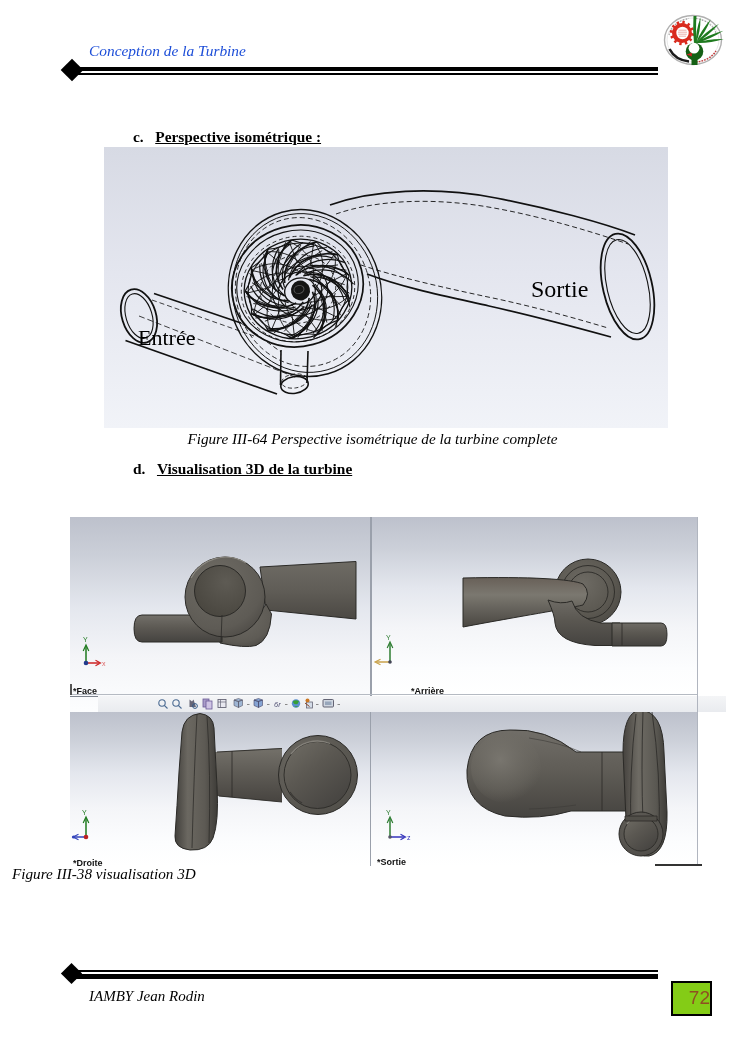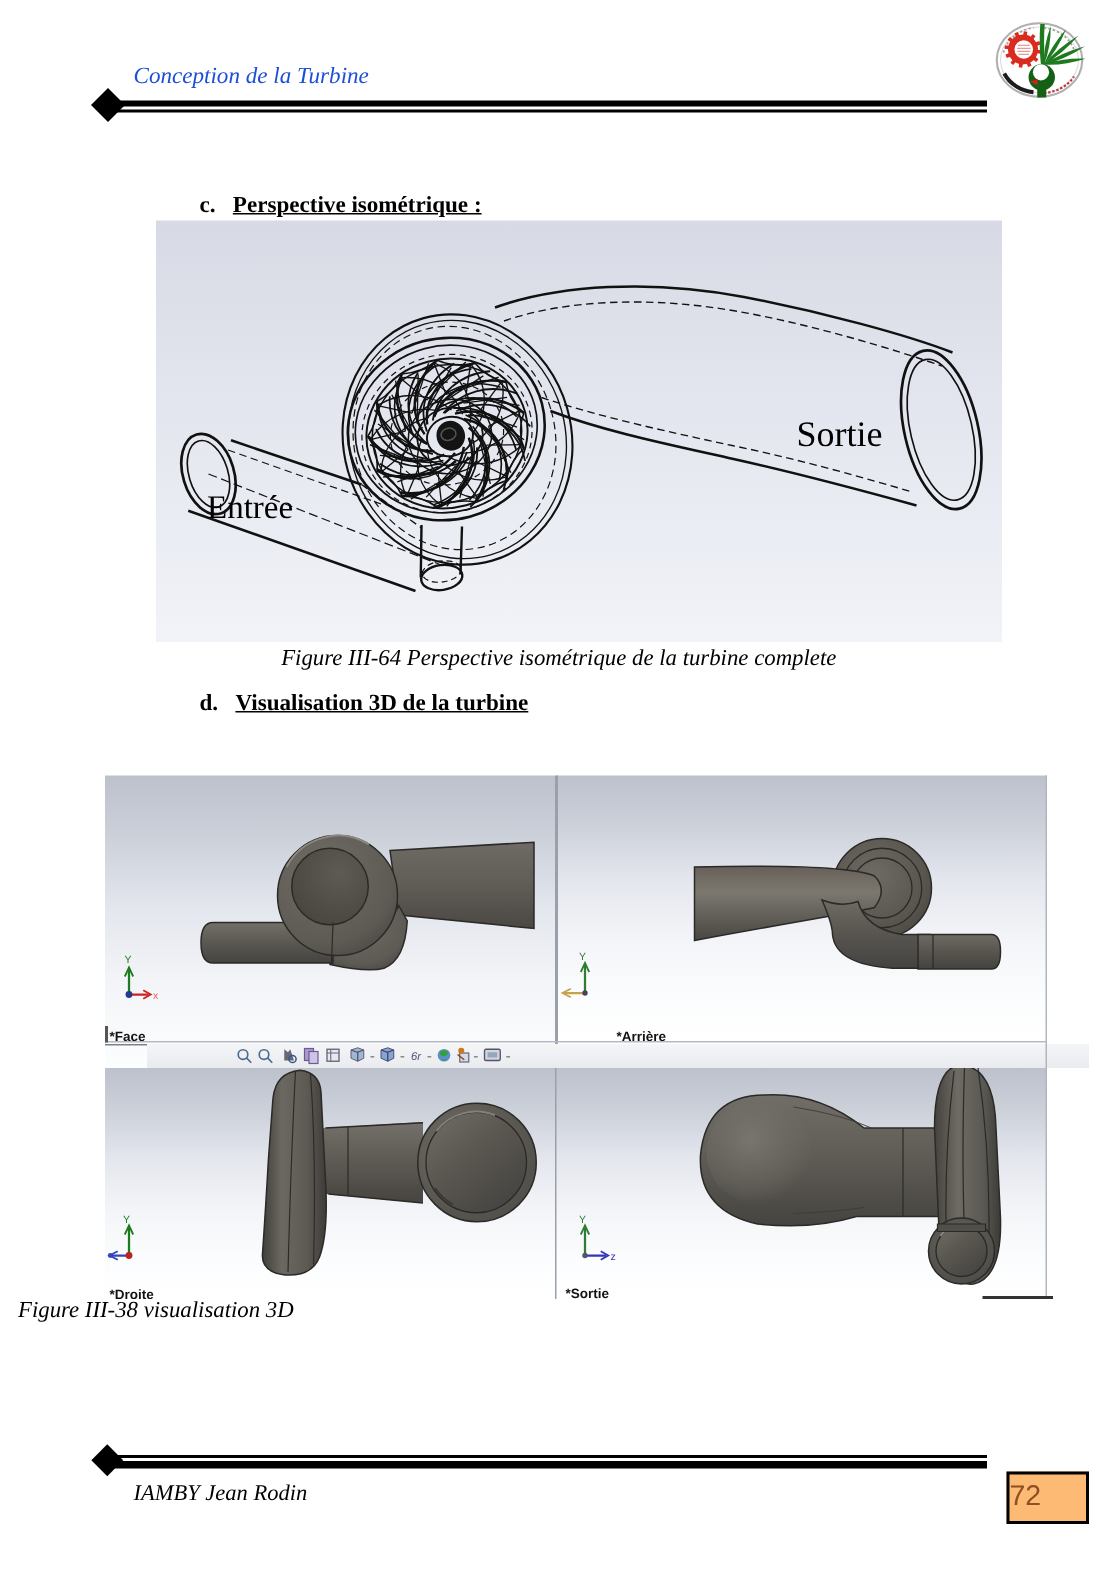--- a/index.html
+++ b/index.html
@@ -17,21 +17,21 @@
 #cap1{left:0px;top:430px;width:745px;text-align:center;font-style:italic;font-size:15.2px;}
 #cap2{left:0px;top:865px;width:745px;text-align:left;font-style:italic;font-size:15.2px;z-index:5;margin-left:12px;}
 #panels{left:70px;top:517px;width:628px;height:349px;}
 .vp{position:absolute;overflow:hidden;}
 .vpgrad{background:linear-gradient(180deg,#bdc1cc 0%,#ccd0d9 18%,#e4e7ee 40%,#f4f5f8 62%,#fcfdfe 85%,#ffffff 100%);}
 .vplabel{position:absolute;font-family:"Liberation Sans",sans-serif;font-weight:bold;font-size:9px;color:#111;}
 #ftbar1{left:75px;top:969.5px;width:583px;height:2px;background:#000;}
 #ftbar2{left:75px;top:973.5px;width:583px;height:5px;background:#000;}
 #ftdiamond{left:64px;top:966px;width:15px;height:15px;background:#000;transform:rotate(45deg);}
 #fttext{left:89px;top:988px;font-style:italic;font-size:15px;}
-#pagebox{left:671px;top:981px;width:55px;height:35px;border:2.5px solid #000;background:#fdba74;color:#8f4f22;font-family:"Liberation Sans",sans-serif;font-size:19px;text-align:left;line-height:30px;box-sizing:border-box;}
+#pagebox{left:671px;top:981px;width:41px;height:35px;border:2.5px solid #000;background:#84cc16;color:#8f4f22;font-family:"Liberation Sans",sans-serif;font-size:19px;text-align:right;line-height:30px;box-sizing:border-box;}
 </style>
 </head>
 <body>
 <div class="abs" id="hdrtext">Conception de la Turbine</div>
 <div class="abs" id="hdrbar1"></div>
 <div class="abs" id="hdrbar2"></div>
 <div class="abs" id="hdrdiamond"></div>
 <svg class="abs" style="left:663px;top:13px" width="61" height="53" viewBox="0 0 61 53">
 <ellipse cx="30" cy="27" rx="28.5" ry="24.5" fill="#fff" stroke="#b0b0b0" stroke-width="1.4"></ellipse>
 <ellipse cx="30" cy="27" rx="26" ry="22" fill="none" stroke="#dcdcdc" stroke-width="0.7"></ellipse>

